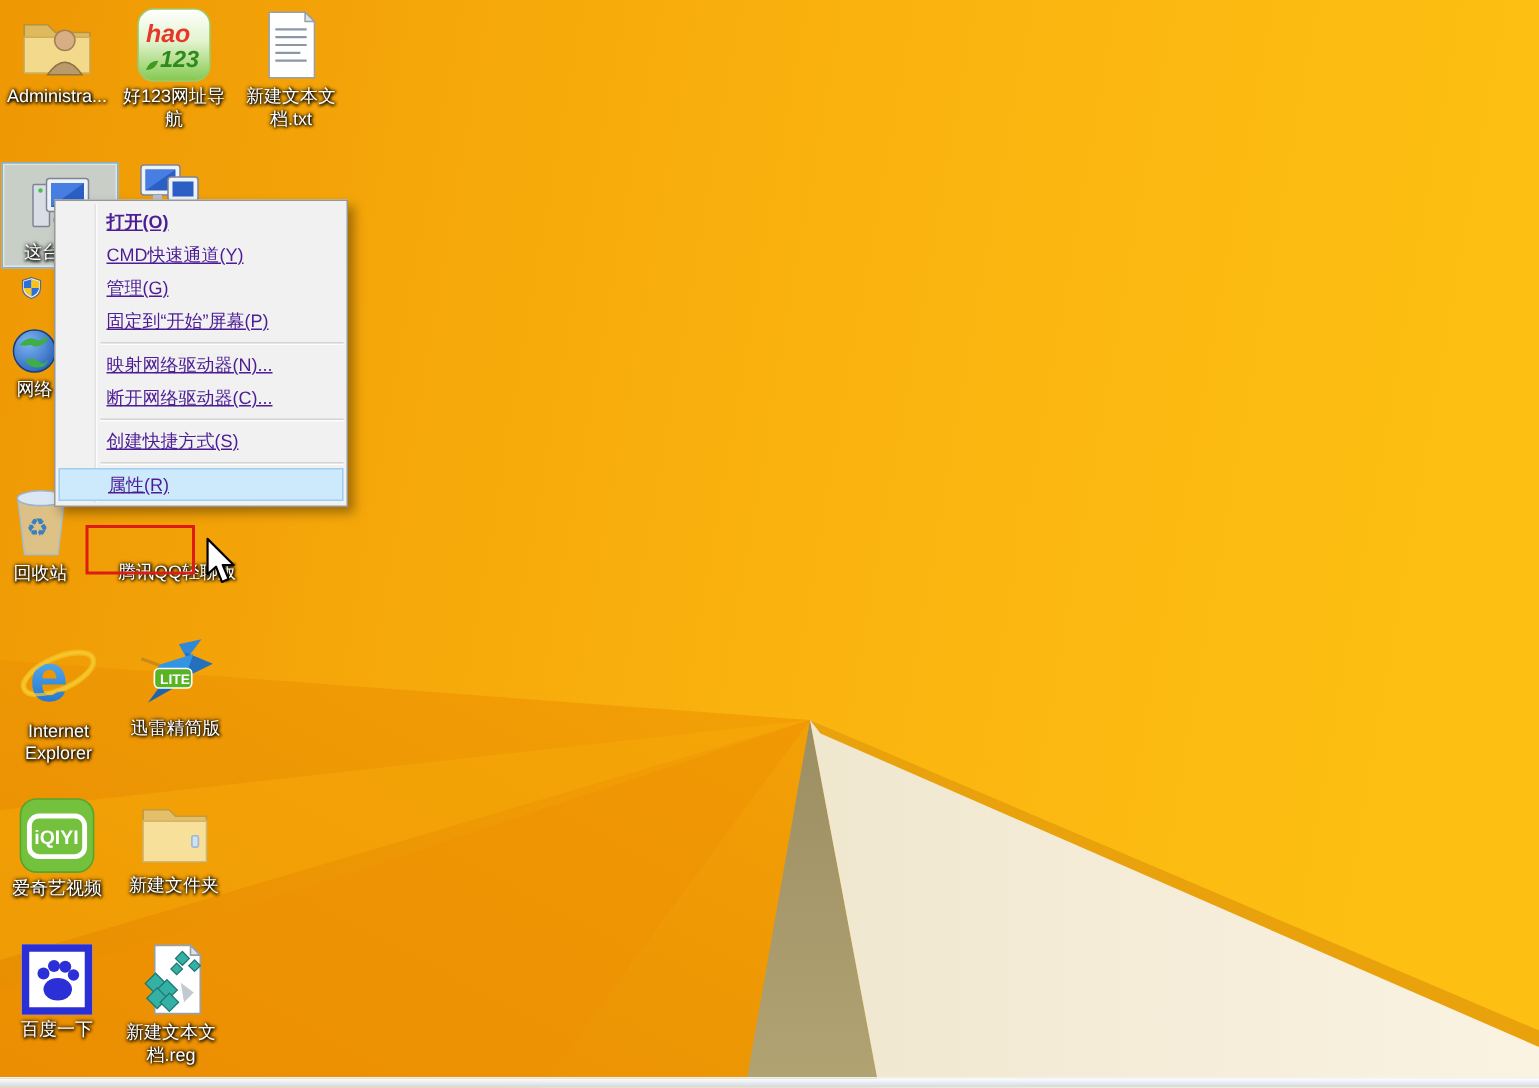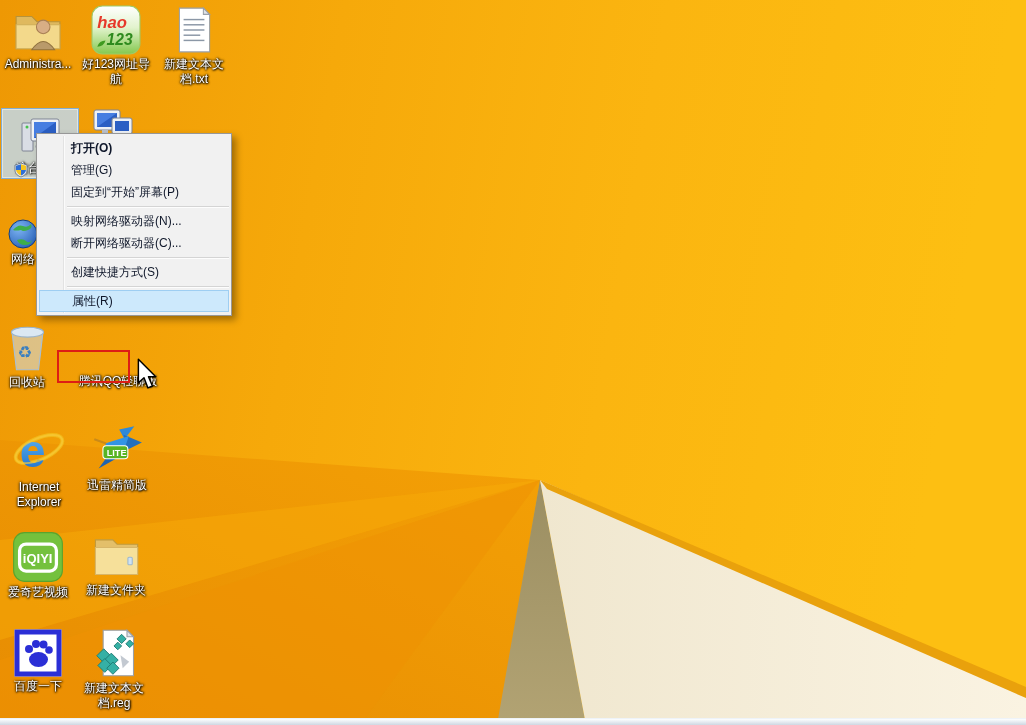--- a/index.html
+++ b/index.html
@@ -18,22 +18,22 @@
   .di-art{display:block;border-radius:23px;}
   .di-art svg{display:block;width:100%;height:100%;}
   .di-label{margin-top:2px;text-align:center;font-size:12px;line-height:15px;color:#fff;
     text-shadow:0 1px 2px #000,1px 0 2px #000,0 0 3px rgba(0,0,0,.85);white-space:nowrap;}
   
   #context-menu{position:absolute;left:36px;top:133px;width:194px;z-index:20;
     background:#f1f1f1;border:1px solid #979797;box-shadow:4px 4px 7px rgba(0,0,0,.35);
     padding:3px 0;}
   #context-menu::before{content:"";position:absolute;left:26px;top:2px;bottom:2px;width:1px;
     background:#e2e2e2;box-shadow:1px 0 0 #fbfbfb;}
-  .mi{position:relative;height:22px;line-height:22px;font-size:12px;color:#0f172a;
-    padding-left:32px;margin:0 2px;white-space:nowrap;}
+  .mi{position:relative;height:22px;line-height:22px;font-size:12px;color:#4c1d95;
+    padding-left:32px;margin:0 2px;white-space:nowrap;text-decoration:underline;}
   .mi.bold{font-weight:bold;}
   .mi.sel{background:#cde9fc;border:1px solid #9ecef2;height:20px;line-height:20px;
     }
   .msep{height:1px;background:#d4d4d4;box-shadow:0 1px 0 #fdfdfd;margin:3px 2px 3px 30px;}
   .mi .shield{position:absolute;left:-26px;top:3px;width:16px;height:16px;}
   
   #annotation-box{position:absolute;left:57px;top:350px;width:69px;height:29px;
     border:2px solid #dd1d15;z-index:30;}
   #cursor{position:absolute;left:135px;top:358px;width:27px;height:34px;z-index:40;}
 </style>
@@ -278,20 +278,21 @@
         </div>
         <div class="di-label">
           <div>新建文本文</div>
           <div>档.reg</div>
         </div>
       </div>
     </div>
 
   <div id="context-menu">
       <div class="mi bold"><span>打开(O)</span></div>
+      <div class="mi"><span>CMD快速通道(Y)</span></div>
       <div class="mi"><span class="shield"><svg viewBox="0 0 16 16">
             <path d="M8 1l6 2v5c0 4-3.2 6-6 7C5.2 14 2 12 2 8V3z" fill="#e9edf2" stroke="#5b6b7d" stroke-width="0.8"></path>
             <path d="M8 2.2V8H2.9V3.7z" fill="#2e6fd6"></path>
             <path d="M8 2.2V8h5.1V3.7z" fill="#f6c51d"></path>
             <path d="M8 8v5.6C5.7 12.7 3.4 11 3 8z" fill="#f6c51d"></path>
             <path d="M8 8v5.6c2.3-.9 4.6-2.6 5-5.6z" fill="#2e6fd6"></path>
           </svg></span><span>管理(G)</span></div>
       <div class="mi"><span>固定到“开始”屏幕(P)</span></div>
       <div class="msep"></div>
       <div class="mi"><span>映射网络驱动器(N)...</span></div>

